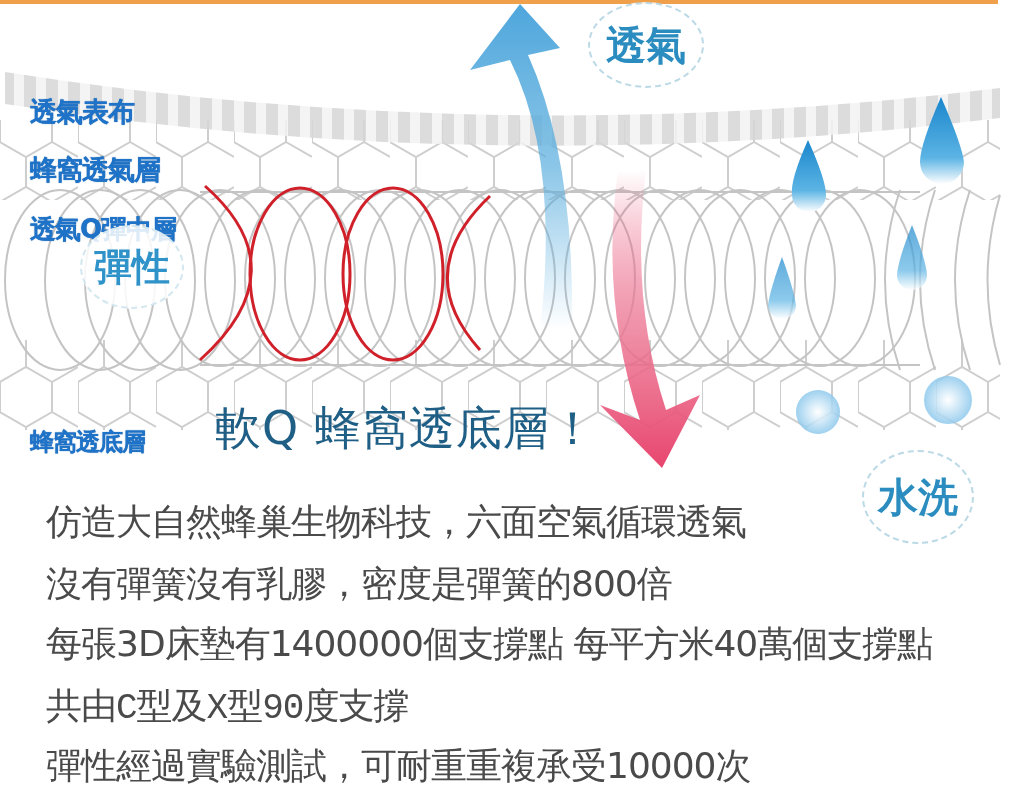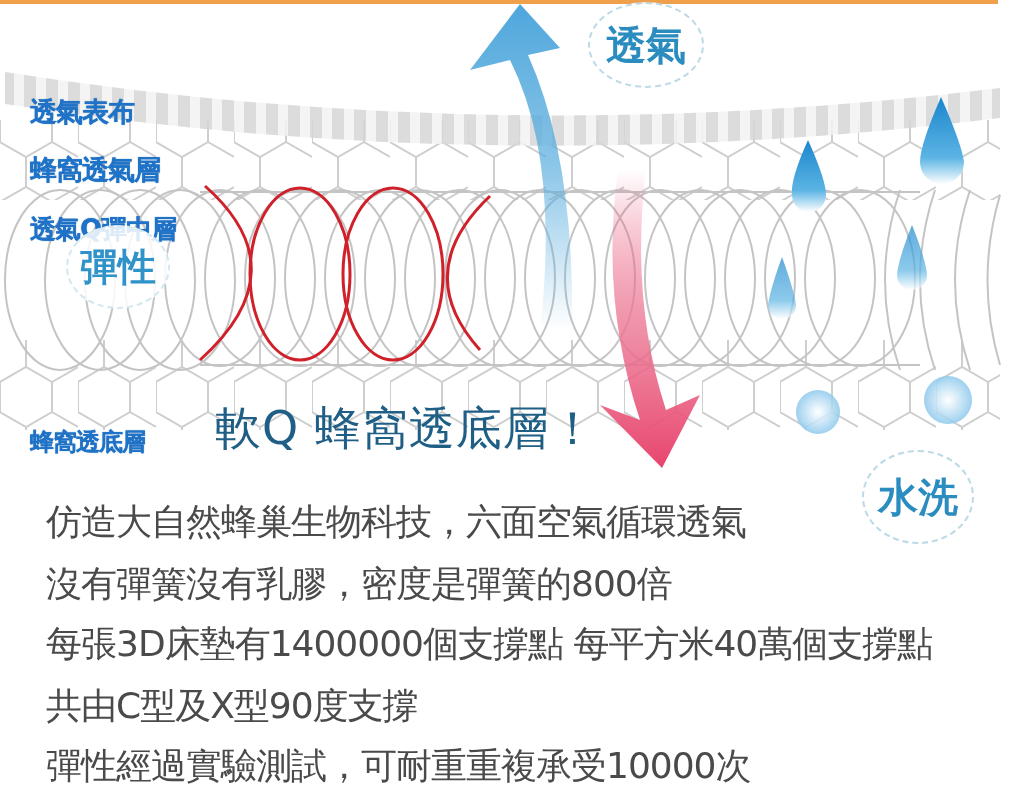--- a/index.html
+++ b/index.html
@@ -9,28 +9,28 @@
   .illus { position:absolute; left:0; top:0; width:1024px; height:470px; }
   .label { position:absolute; color:#1e73c8; font-weight:bold; letter-spacing:-1px;
            font-family:"DejaVu Sans", sans-serif; text-shadow:0 0 1px #0d5aa8;margin-top:16px; }
   .l1 { left:30px; top:78px; font-size:27px; }
   .l2 { left:30px; top:136px; font-size:27px; }
   .l3 { left:30px; top:196px; font-size:26px; }
   .l4 { left:30px; top:410px; font-size:24px;text-align:right; }
   .bubble { position:absolute; border:2px dashed #bcd9e6; border-radius:50%;
             display:flex; align-items:center; justify-content:center;
             color:#2a8cbf; font-family:"DejaVu Sans", sans-serif; background:rgba(255,255,255,0.85);font-weight:bold; }
-  .b-elastic { left:66px; top:225px; width:100px; height:80px; font-size:38px; color:#2f93c9; border-color:#d3e7ef; }
+  .b-elastic { left:80px; top:225px; width:100px; height:80px; font-size:38px; color:#2f93c9; border-color:#d3e7ef; }
   .b-air { left:588px; top:2px; width:112px; height:82px; font-size:40px; }
   .b-wash { left:862px; top:450px; width:108px; height:90px; font-size:40px; }
   .headline { position:absolute; left:215px; top:398px; font-size:46px; color:#1f5f86;
               font-family:"DejaVu Sans", sans-serif; letter-spacing:1px; white-space:nowrap; }
   .body-line { position:absolute; left:46px; font-size:36px; color:#4a4a4a;
                font-family:"DejaVu Sans", sans-serif; letter-spacing:-1px; white-space:nowrap; }
-  .bl0 { top:498px; } .bl1 { top:560px; } .bl2 { top:620px; } .bl3 { top:682px; } .bl4 { top:742px; }
+  .bl0 { top:498px; } .bl1 { top:560px; } .bl2 { top:620px; } .bl3 { top:682px;font-family:Liberation Mono, monospace; } .bl4 { top:742px; }
 </style>
 </head>
 <body>
 
 <div class="topbar"></div>
 
 <svg class="illus" viewBox="0 0 1024 470" xmlns="http://www.w3.org/2000/svg">
   <defs>
     <pattern id="hex" width="78" height="90" patternUnits="userSpaceOnUse">
       <path d="M0,22 L26,7 L52,22 L52,52 L26,67 L0,52 Z M52,22 L78,7 M52,52 L78,67 M26,67 L26,90 M26,7 L26,-16" fill="none" stroke="#c8c8c8" stroke-width="2"></path>

